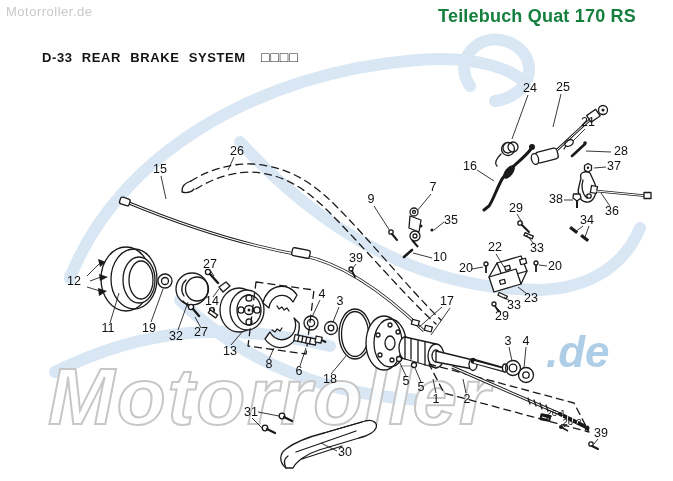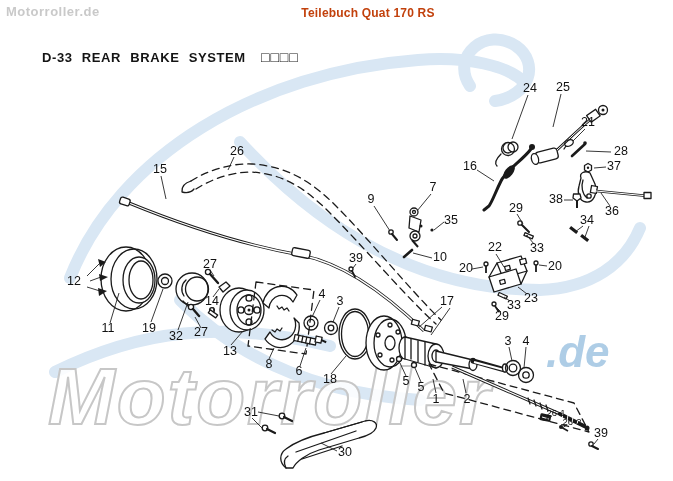--- a/index.html
+++ b/index.html
@@ -1,21 +1,21 @@
 <!DOCTYPE html>
 <html><head>
 <meta charset="utf-8">
 <style>
   html,body{margin:0;padding:0;background:#fff;}
   .page{position:relative;width:673px;height:481px;background:#fff;overflow:hidden;
         font-family:"Liberation Sans",sans-serif;}
-  .wm-topleft{position:absolute;left:6px;top:4px;font-size:13px;font-weight:bold;
+  .wm-topleft{position:absolute;left:6px;top:4px;font-size:13px;font-weight:normal;
         color:#c9c9c9;letter-spacing:.5px;}
-  .doc-title{position:absolute;left:100px;top:6px;width:536px;text-align:center;
-        font-size:12px;font-weight:bold;color:#c2410c;letter-spacing:.2px;}
+  .doc-title{position:absolute;left:100px;top:6px;width:536px;text-align:right;
+        font-size:18px;font-weight:bold;color:#15803d;letter-spacing:.2px;}
   .section-heading{position:absolute;left:42px;top:49px;font-size:13px;font-weight:bold;
         color:#141414;letter-spacing:.6px;word-spacing:5px;}
   .section-heading .boxes{font-weight:normal;font-size:14px;letter-spacing:1px;margin-left:6px;color:#141414;}
   svg{position:absolute;left:0;top:0;}
   
   .ln{fill:none;stroke:#1a1a1a;stroke-width:1.3;stroke-linecap:round;stroke-linejoin:round;}
   .fw{fill:#ffffff;stroke:#1a1a1a;stroke-width:1.3;stroke-linejoin:round;}
   .fb{fill:#1a1a1a;stroke:none;}
   .ld{stroke:#222222;stroke-width:.9;fill:none;}
   .dash{stroke-dasharray:7 5;}

